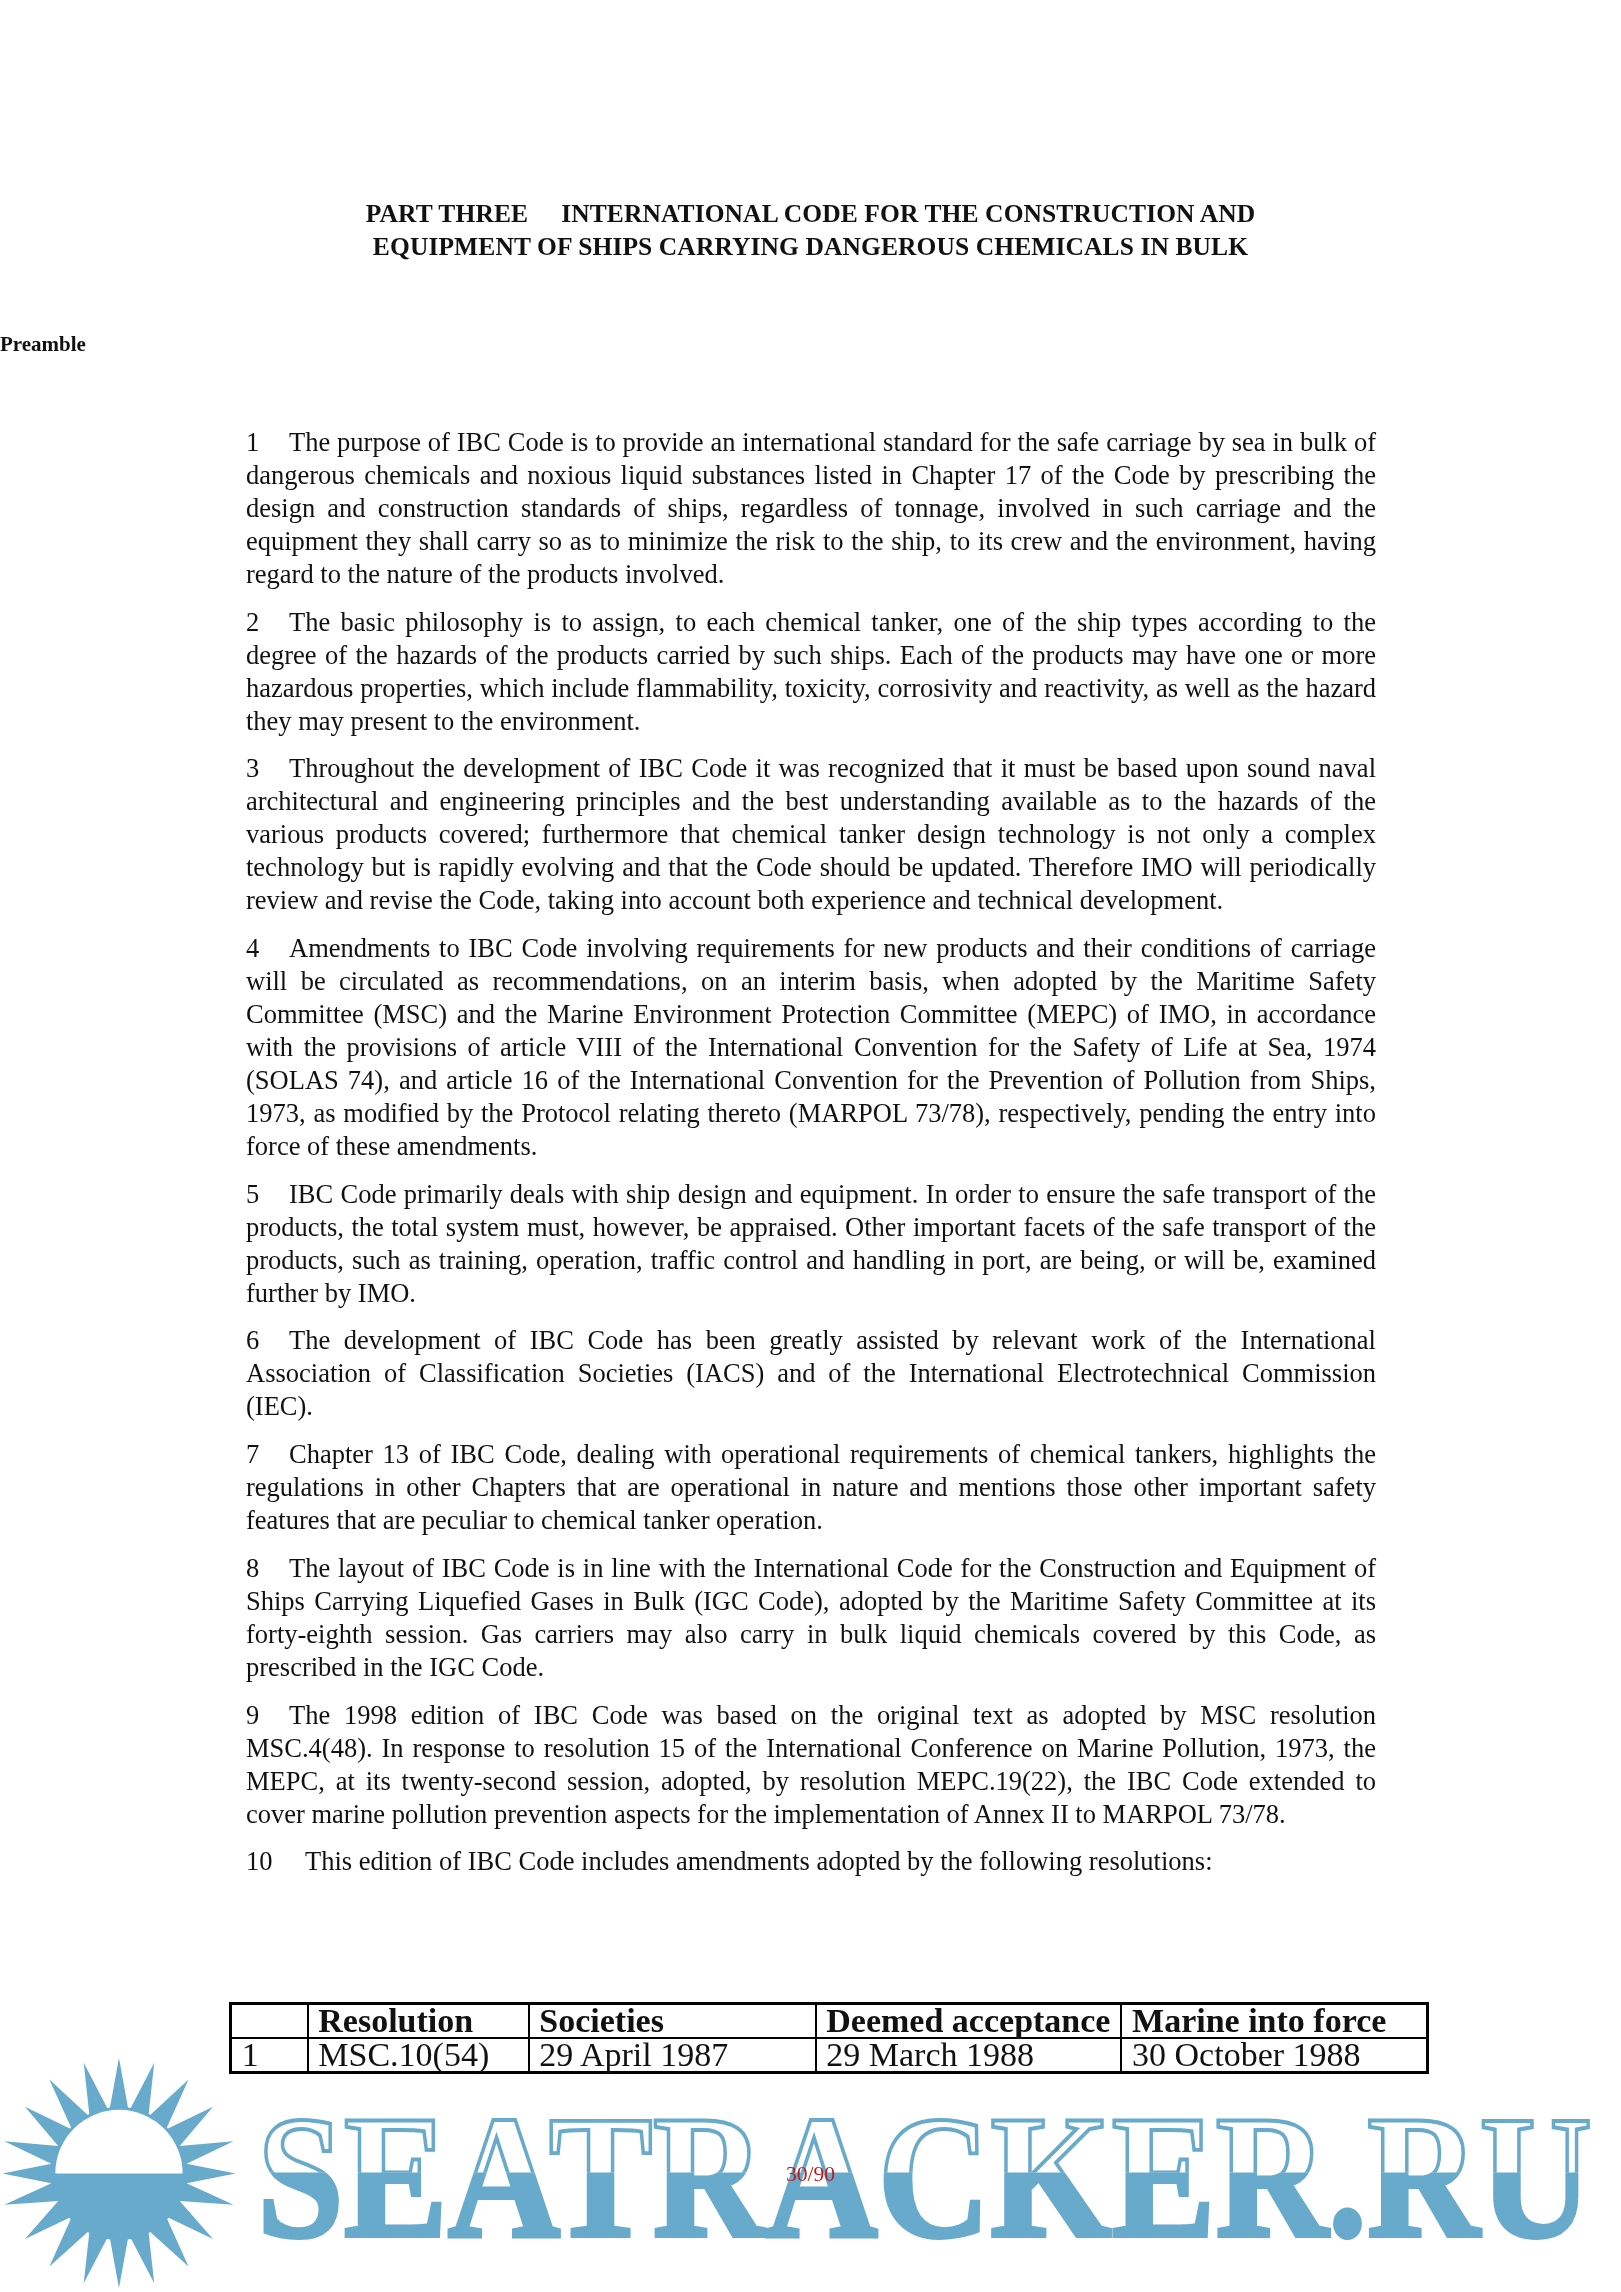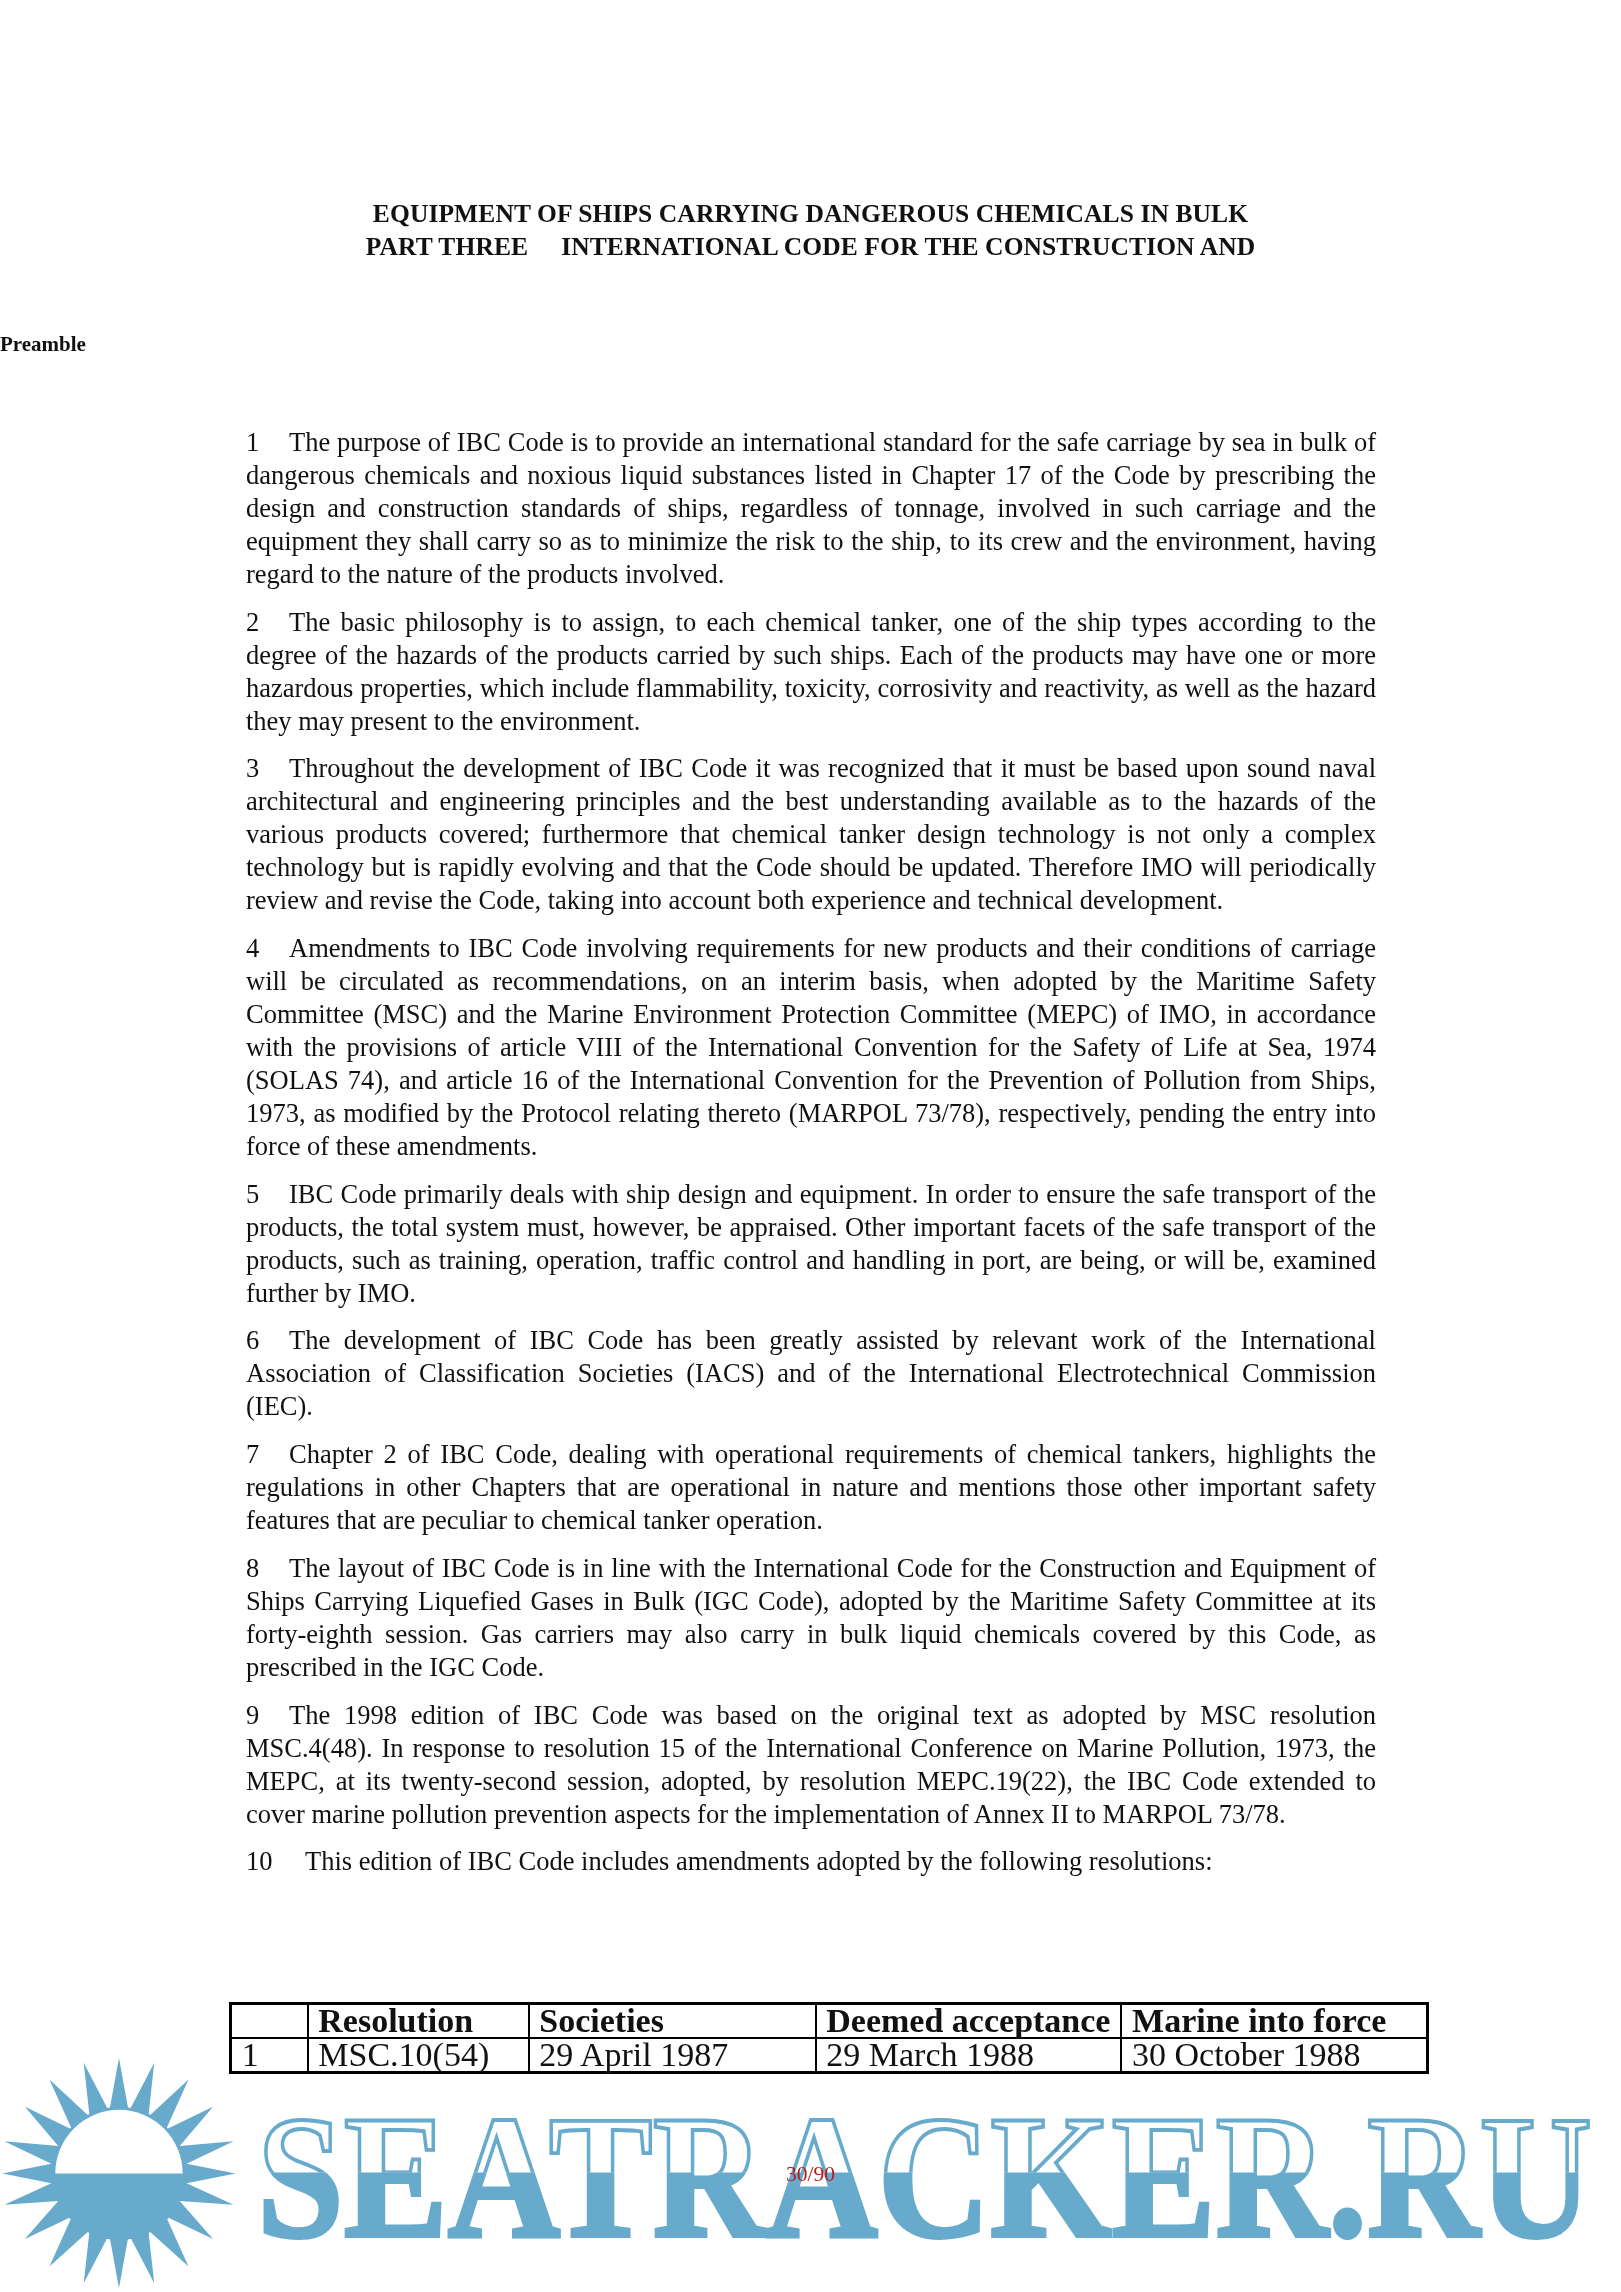--- a/index.html
+++ b/index.html
@@ -17,34 +17,34 @@
   .tbl th { font-weight: bold; }
   .tbl { border: 3.9px solid #000; }
   .tbl tr.head th { border-bottom: 2.9px solid #000; }
   .wm { position: absolute; left: 0; top: 2053px; width: 1621px; height: 239px; pointer-events: none; }
   .pagenum { position: absolute; left: 0; width: 1621px; top: 2161px; text-align: center; font-size: 21.6px; line-height: 27.4px; color: #b91c1c; }
 </style>
 </head>
 <body>
 
 <div class="title">
+  <span class="line"><span>PART THREE</span><span class="gap"></span><span>INTERNATIONAL CODE FOR THE CONSTRUCTION AND</span></span>
   <span class="line">EQUIPMENT OF SHIPS CARRYING DANGEROUS CHEMICALS IN BULK</span>
-  <span class="line"><span>PART THREE</span><span class="gap"></span><span>INTERNATIONAL CODE FOR THE CONSTRUCTION AND</span></span>
 </div>
 
 <div class="subtitle">Preamble</div>
 
 <div class="body">
   <p class="para"><span class="num">1</span><span>The purpose of IBC Code is to provide an international standard for the safe carriage by sea in bulk of dangerous chemicals and noxious liquid substances listed in Chapter 17 of the Code by prescribing the design and construction standards of ships, regardless of tonnage, involved in such carriage and the equipment they shall carry so as to minimize the risk to the ship, to its crew and the environment, having regard to the nature of the products involved.</span></p>
   <p class="para"><span class="num">2</span><span>The basic philosophy is to assign, to each chemical tanker, one of the ship types according to the degree of the hazards of the products carried by such ships. Each of the products may have one or more hazardous properties, which include flammability, toxicity, corrosivity and reactivity, as well as the hazard they may present to the environment.</span></p>
   <p class="para"><span class="num">3</span><span>Throughout the development of IBC Code it was recognized that it must be based upon sound naval architectural and engineering principles and the best understanding available as to the hazards of the various products covered; furthermore that chemical tanker design technology is not only a complex technology but is rapidly evolving and that the Code should be updated. Therefore IMO will periodically review and revise the Code, taking into account both experience and technical development.</span></p>
   <p class="para"><span class="num">4</span><span>Amendments to IBC Code involving requirements for new products and their conditions of carriage will be circulated as recommendations, on an interim basis, when adopted by the Maritime Safety Committee (MSC) and the Marine Environment Protection Committee (MEPC) of IMO, in accordance with the provisions of article VIII of the International Convention for the Safety of Life at Sea, 1974 (SOLAS 74), and article 16 of the International Convention for the Prevention of Pollution from Ships, 1973, as modified by the Protocol relating thereto (MARPOL 73/78), respectively, pending the entry into force of these amendments.</span></p>
   <p class="para"><span class="num">5</span><span>IBC Code primarily deals with ship design and equipment. In order to ensure the safe transport of the products, the total system must, however, be appraised. Other important facets of the safe transport of the products, such as training, operation, traffic control and handling in port, are being, or will be, examined further by IMO.</span></p>
   <p class="para"><span class="num">6</span><span>The development of IBC Code has been greatly assisted by relevant work of the International Association of Classification Societies (IACS) and of the International Electrotechnical Commission (IEC).</span></p>
-  <p class="para"><span class="num">7</span><span>Chapter 2 of IBC Code, dealing with operational requirements of chemical tankers, highlights the regulations in other Chapters that are operational in nature and mentions those other important safety features that are peculiar to chemical tanker operation.</span></p>
+  <p class="para"><span class="num">7</span><span>Chapter 13 of IBC Code, dealing with operational requirements of chemical tankers, highlights the regulations in other Chapters that are operational in nature and mentions those other important safety features that are peculiar to chemical tanker operation.</span></p>
   <p class="para"><span class="num">8</span><span>The layout of IBC Code is in line with the International Code for the Construction and Equipment of Ships Carrying Liquefied Gases in Bulk (IGC Code), adopted by the Maritime Safety Committee at its forty-eighth session. Gas carriers may also carry in bulk liquid chemicals covered by this Code, as prescribed in the IGC Code.</span></p>
   <p class="para"><span class="num">9</span><span>The 1998 edition of IBC Code was based on the original text as adopted by MSC resolution MSC.4(48). In response to resolution 15 of the International Conference on Marine Pollution, 1973, the MEPC, at its twenty-second session, adopted, by resolution MEPC.19(22), the IBC Code extended to cover marine pollution prevention aspects for the implementation of Annex II to MARPOL 73/78.</span></p>
   <p class="para p10"><span class="num">10</span><span>This edition of IBC Code includes amendments adopted by the following resolutions:</span></p>
 </div>
 
 <table class="tbl">
   <colgroup>
     <col style="width:77px">
       <col style="width:221px">
       <col style="width:287px">

